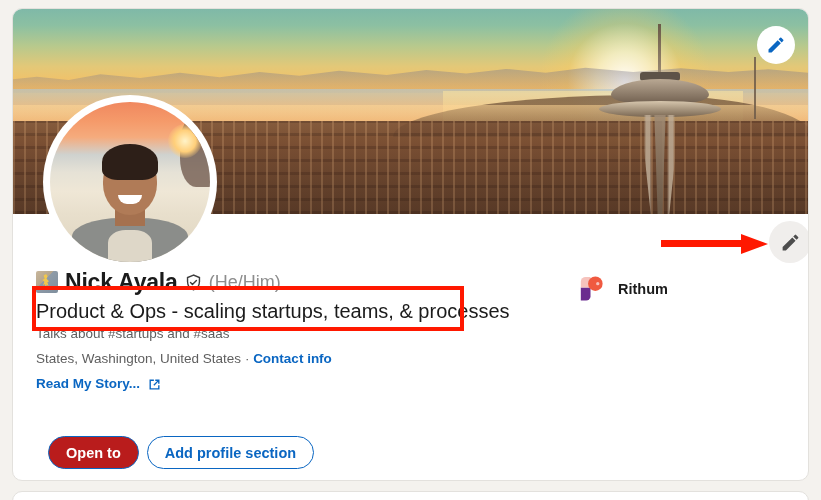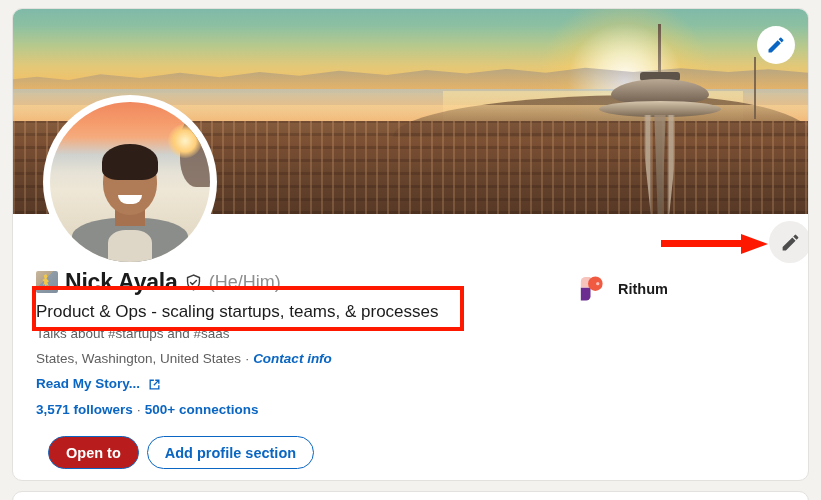--- a/index.html
+++ b/index.html
@@ -334,21 +334,21 @@
     display: inline-flex;
     flex: 0 0 auto;
   }
   #pronouns {
     font-size: 18px;
     color: #8d8d8d;
     white-space: nowrap;
   }
   #profile-headline {
     margin-top: 5px;
-    font-size: 17px;
+    font-size: 20px;
     color: #1b1b1b;
     line-height: 19px;
     white-space: nowrap;
   }
   #talks-about {
     margin-top: 4px;
     font-size: 13.5px;
     color: #5e5e5e;
     line-height: 18px;
   }
@@ -357,21 +357,20 @@
     font-size: 13.5px;
     color: #5e5e5e;
     line-height: 18px;
     white-space: nowrap;
   }
   #contact-info-link {
     color: #0a66c2;
     font-weight: bold;
     text-decoration: none;
     cursor: pointer;
-    font-style: italic;
   }
   #website-row {
     margin-top: 7px;
     display: flex;
     align-items: center;
     gap: 7px;
     line-height: 18px;
   }
   #website-link {
     font-size: 13.5px;
@@ -560,23 +559,20 @@
     </div>
 
     <div id="website-row">
       <a id="website-link">Read My Story...</a>
       <svg width="15" height="15" viewBox="0 0 24 24">
         <path d="M4 4h7v2.2H6.2v11.6h11.6V13H20v7H4V4z" fill="#0a66c2"></path>
         <path d="M13.2 4H20v6.8h-2.2V7.75l-6.1 6.1-1.55-1.55 6.1-6.1H13.2V4z" fill="#0a66c2"></path>
       </svg>
     </div>
 
-    <div id="stats-row">
-      <span id="followers-count">3,571 followers</span><span class="stat-sep"> · </span><span id="connections-count">500+ connections</span>
-    </div>
   </div>
 
   <div id="current-company">
     <svg id="company-logo" viewBox="0 0 32 32">
       <path d="M6 15h10v9a4.5 4.5 0 0 1-4.5 4.5H6V15z" fill="#6b2d8f"></path>
       <path d="M11 4h5v11H6v-6A5 5 0 0 1 11 4z" fill="#f6c3bd"></path>
       <circle cx="21" cy="11" r="7.5" fill="#f05a40"></circle>
       <circle cx="23.5" cy="11" r="1.7" fill="#f6c3bd"></circle>
     </svg>
     <span id="company-name">Rithum</span>

